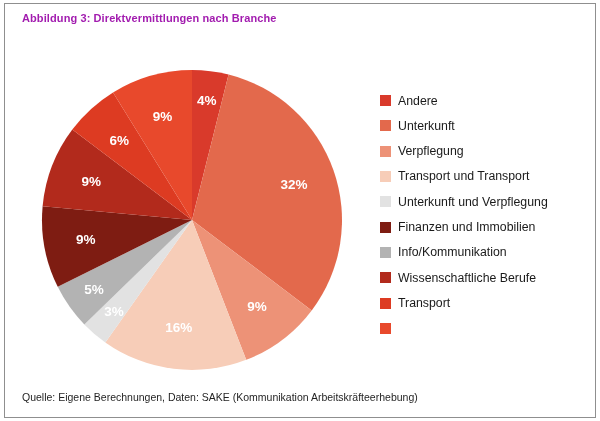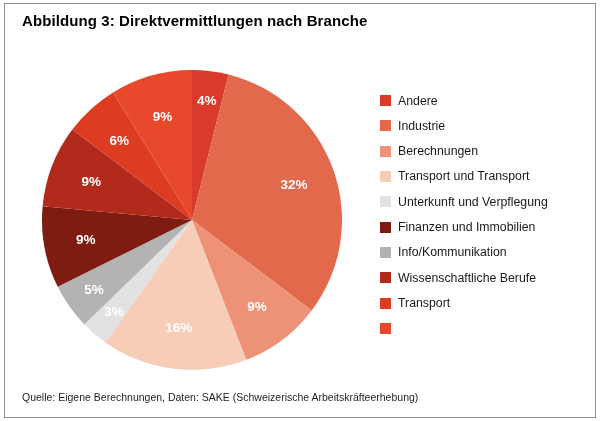--- a/index.html
+++ b/index.html
@@ -25,23 +25,23 @@
     width: 592px;
     height: 415px;
     border: 1px solid #8f8f8f;
     box-sizing: border-box;
     background: #ffffff;
   }
   #figure-title {
     position: absolute;
     left: 22px;
     top: 12px;
-    font-size: 15px;
+    font-size: 11px;
     font-weight: bold;
-    color: #000000;
+    color: #a21caf;
     letter-spacing: 0.1px;
     white-space: nowrap;
   }
   #figure-source {
     position: absolute;
     left: 22px;
     top: 391px;
     font-size: 10.5px;
     color: #1f1f1f;
     white-space: nowrap;
@@ -127,25 +127,25 @@
     </svg>
   </div>
 
   <div id="legend">
       <div class="legend-item">
         <span class="legend-swatch" style="background: rgb(217, 58, 43);"></span>
         <span class="legend-label">Andere</span>
       </div>
       <div class="legend-item">
         <span class="legend-swatch" style="background: rgb(227, 105, 76);"></span>
-        <span class="legend-label">Industrie</span>
+        <span class="legend-label">Unterkunft</span>
       </div>
       <div class="legend-item">
         <span class="legend-swatch" style="background: rgb(237, 146, 119);"></span>
-        <span class="legend-label">Berechnungen</span>
+        <span class="legend-label">Verpflegung</span>
       </div>
       <div class="legend-item">
         <span class="legend-swatch" style="background: rgb(247, 205, 184);"></span>
         <span class="legend-label">Transport und Transport</span>
       </div>
       <div class="legend-item">
         <span class="legend-swatch" style="background: rgb(226, 226, 226);"></span>
         <span class="legend-label">Unterkunft und Verpflegung</span>
       </div>
       <div class="legend-item">
@@ -162,14 +162,14 @@
       </div>
       <div class="legend-item">
         <span class="legend-swatch" style="background: rgb(221, 59, 34);"></span>
         <span class="legend-label">Transport</span>
       </div>
       <div class="legend-item">
         <span class="legend-swatch" style="background: rgb(232, 73, 44);"></span>
       </div>
     </div>
 
-  <div id="figure-source">Quelle: Eigene Berechnungen, Daten: SAKE (Schweizerische Arbeitskräfteerhebung)</div>
+  <div id="figure-source">Quelle: Eigene Berechnungen, Daten: SAKE (Kommunikation Arbeitskräfteerhebung)</div>
 </div>
 
 </body></html>

